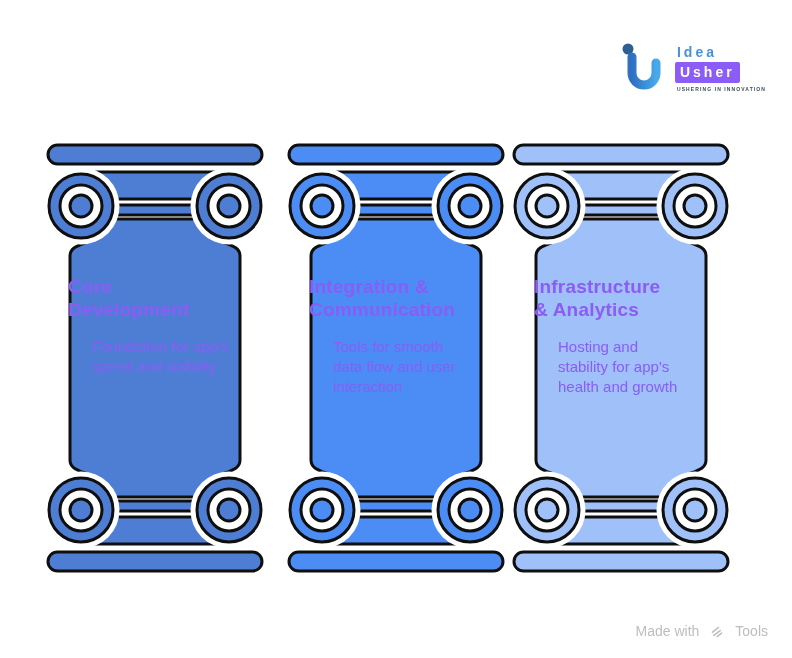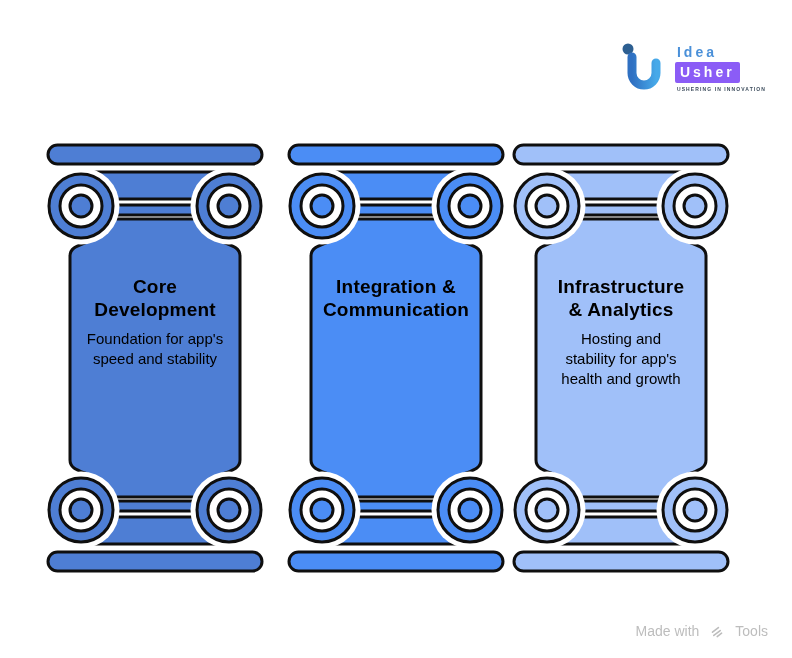--- a/index.html
+++ b/index.html
@@ -19,36 +19,36 @@
     width: 218px;
     height: 430px;
   }
   .pillar-1 { left: 46px; }
   .pillar-2 { left: 287px; }
   .pillar-3 { left: 512px; }
   .pillar svg.pillar-art { display: block; width: 218px; height: 430px; }
   .pillar-text {
     position: absolute;
     left: 22px; right: 22px; top: 132px;
-    text-align: center;
-    color: #000000;
+    color: #8b5cf6;
     pointer-events: none;
   }
   .pillar-title {
     font-size: 19px;
     line-height: 23px;
     font-weight: 700;
     white-space: pre-line;
     letter-spacing: 0.2px;
   }
   .pillar-desc {
-    margin-top: 8px;
+    margin-top: 16px;
     font-size: 15px;
     line-height: 20px;
     white-space: pre-line;
+    padding-left: 24px;
   }
 
   
   .logo {
     position: absolute;
     top: 42px; right: 26px;
     display: flex;
     align-items: center;
     gap: 10px;
   }
@@ -174,20 +174,23 @@
 
   <div class="pillar pillar-2">
     <svg class="pillar-art" viewBox="0 0 218 430">
       <g stroke="#0f0f0f" stroke-width="3" fill="#4B8DF5">
         <use href="#pillar-shape"></use>
       </g>
     </svg>
     <div class="pillar-text">
       <div class="pillar-title">Integration &amp;
 Communication</div>
+      <div class="pillar-desc">Tools for smooth
+data flow and user
+interaction</div>
     </div>
   </div>
 
   <div class="pillar pillar-3">
     <svg class="pillar-art" viewBox="0 0 218 430">
       <g stroke="#0f0f0f" stroke-width="3" fill="#A0C0F9">
         <use href="#pillar-shape"></use>
       </g>
     </svg>
     <div class="pillar-text">

